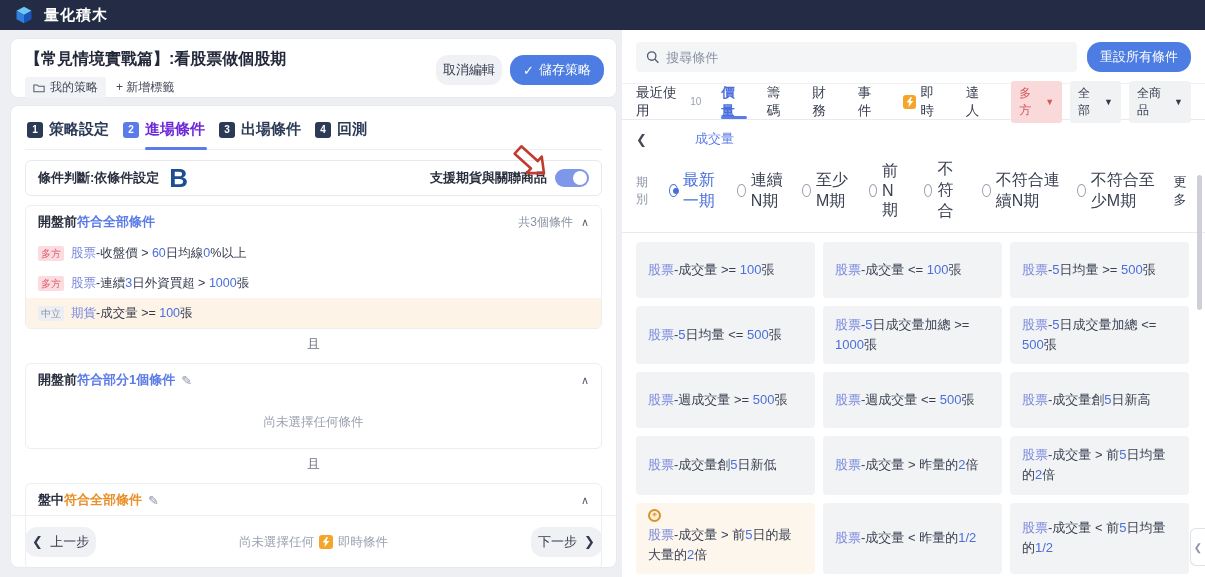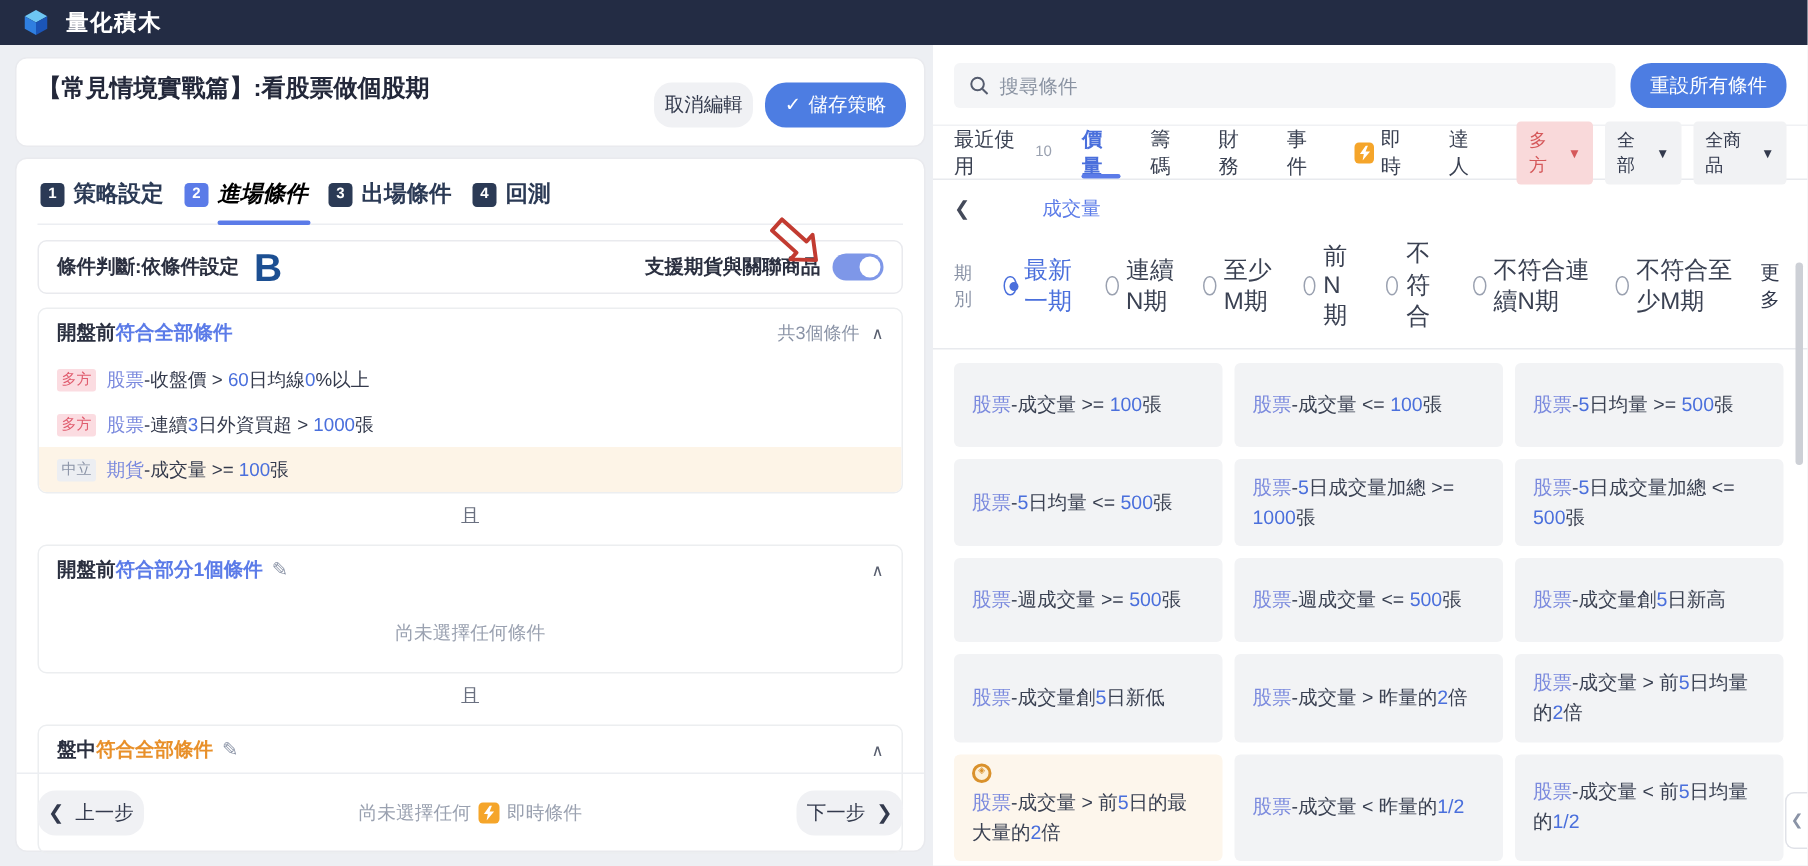--- a/index.html
+++ b/index.html
@@ -26,21 +26,21 @@
   .btn-primary { background:#4d7de2; border:none; border-radius:14px; padding:6px 13px; font-size:13px;
     color:#fff; cursor:pointer; font-family:inherit; display:inline-flex; align-items:center; gap:5px; }
 
   .main-card { padding:12px 14px 10px; height:463px; position:relative; }
   .steps { display:flex; align-items:center; gap:14px; padding:2px 2px 10px; border-bottom:1px solid #eceef2; }
   .step { display:flex; align-items:center; gap:6px; cursor:pointer; position:relative; }
   .step-num { width:16px; height:16px; border-radius:3px; background:#2b3throw550; background:#2b3a55; color:#fff;
     font-size:10px; display:flex; align-items:center; justify-content:center; font-weight:bold; }
   .step-label { font-size:15px; font-weight:bold; color:#2b3a55; }
   .step.active .step-num { background:#5b7be8; }
-  .step.active .step-label { color:#000000;font-style:italic; }
+  .step.active .step-label { color:#6d28d9; }
   .step.active::after { content:""; position:absolute; left:22px; right:-2px; bottom:-11px; height:3px;
     background:#5b7be8; border-radius:2px; }
 
   .judge-box { margin-top:10px; border:1px solid #e9eaee; border-radius:6px; height:36px;
     display:flex; align-items:center; padding:0 12px; }
   .judge-label { font-size:13px; font-weight:bold; color:#2b3040; }
   .annot-b { font-size:26px; font-weight:bold; color:#1c4f92; margin-left:10px; line-height:1; }
   .judge-right { margin-left:auto; display:flex; align-items:center; gap:8px; }
   .toggle-label { font-size:13px; font-weight:bold; color:#2b3040; }
   .toggle { width:34px; height:18px; border-radius:9px; background:#7e97e8; position:relative; cursor:pointer; }
@@ -127,20 +127,29 @@
       <polygon points="3,7 12,12 12,22 3,17" fill="#2f7fe0"></polygon>
       <polygon points="21,7 12,12 12,22 21,17" fill="#1b55b8"></polygon>
     </svg>
   </span>
   <span class="brand">量化積木</span>
 </header>
 
 <div class="left-col">
   <section class="card title-card">
     <div class="strategy-title">【常見情境實戰篇】:看股票做個股期</div>
+    <div class="chip-row">
+      <span class="folder-chip">
+        <svg width="12" height="10" viewBox="0 0 14 11">
+          <path d="M1 2 h4 l1.5 1.5 H13 V10 H1 Z" fill="none" stroke="#555c6e" stroke-width="1.2"></path>
+        </svg>
+        <span>我的策略</span>
+      </span>
+      <span class="add-tag">+ 新增標籤</span>
+    </div>
     <div class="title-actions">
       <button class="btn-plain">取消編輯</button>
       <button class="btn-primary">
         <span>✓</span>
         <span>儲存策略</span>
       </button>
     </div>
   </section>
 
   <section class="card main-card">

